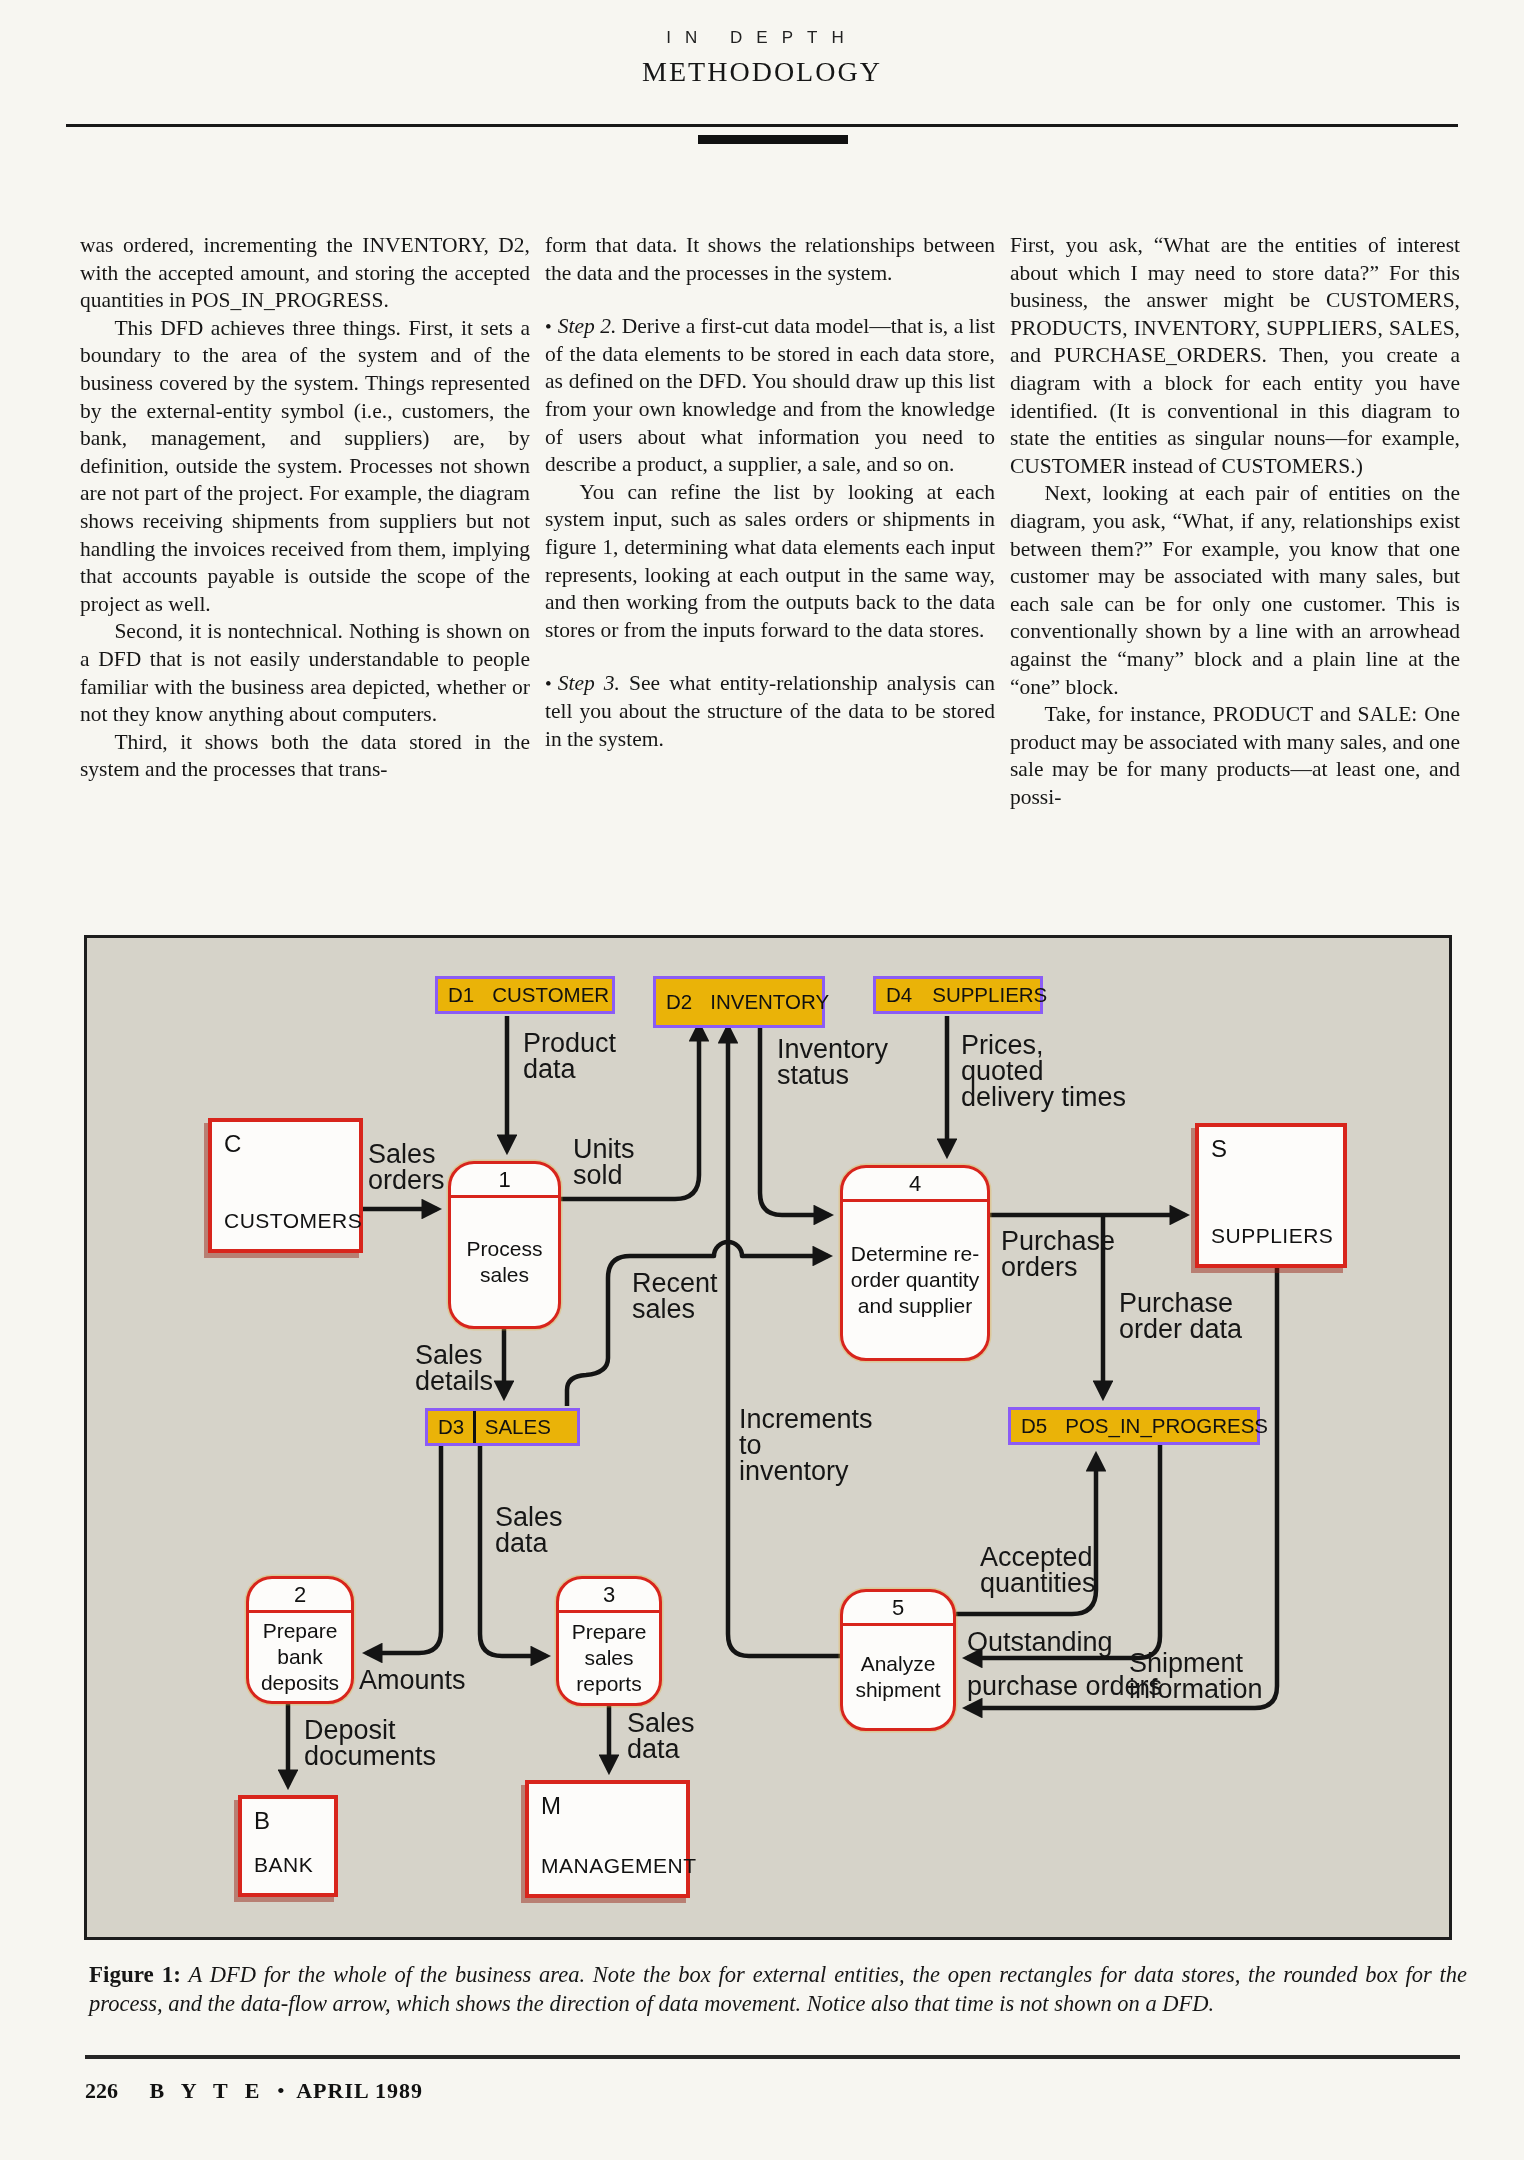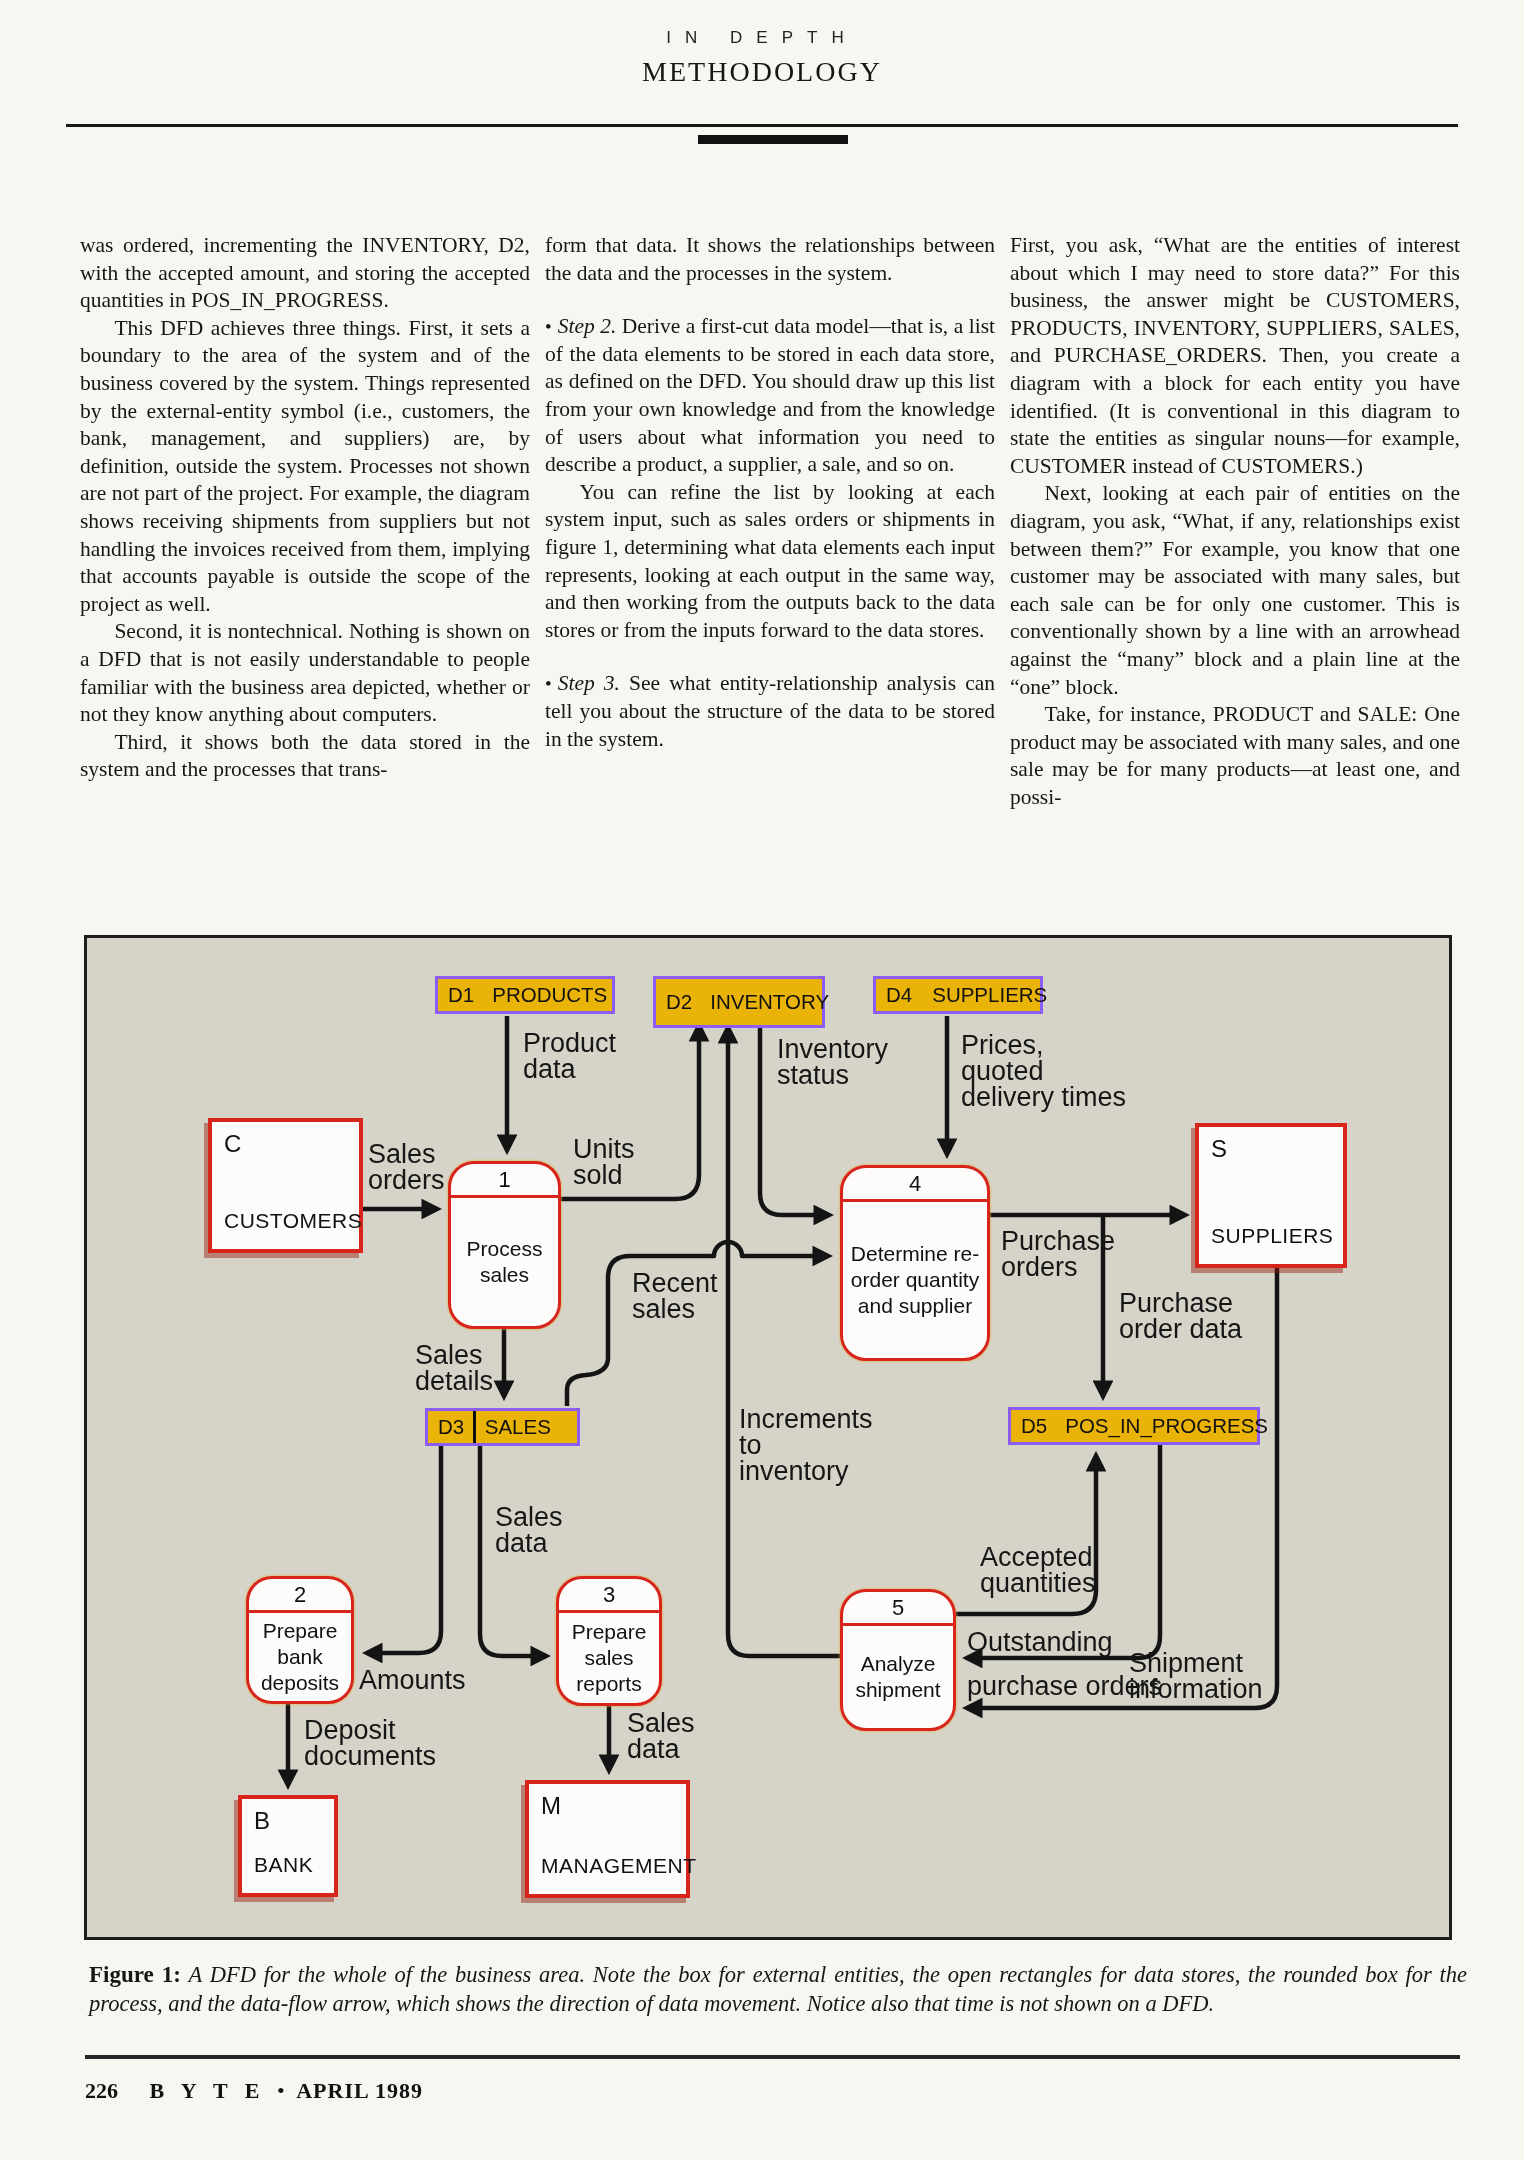--- a/index.html
+++ b/index.html
@@ -134,21 +134,21 @@
         <span class="eid">B</span>
         <span class="ename">BANK</span>
       </div>
       <div class="entity" style="left: 438px; top: 842px; width: 165px; height: 118px;">
         <span class="eid">M</span>
         <span class="ename">MANAGEMENT</span>
       </div>
       <div class="store" style="left: 348px; top: 38px; width: 180px; height: 38px;">
         <span class="sid">D1</span>
         <span class="sdiv"></span>
-        <span class="sname">PRODUCTS</span>
+        <span class="sname">CUSTOMER</span>
       </div>
       <div class="store" style="left: 566px; top: 38px; width: 172px; height: 52px;">
         <span class="sid">D2</span>
         <span class="sdiv"></span>
         <span class="sname">INVENTORY</span>
       </div>
       <div class="store" style="left: 786px; top: 38px; width: 170px; height: 38px; gap: 10px;">
         <span class="sid">D4</span>
         <span class="sdiv"></span>
         <span class="sname">SUPPLIERS</span>

